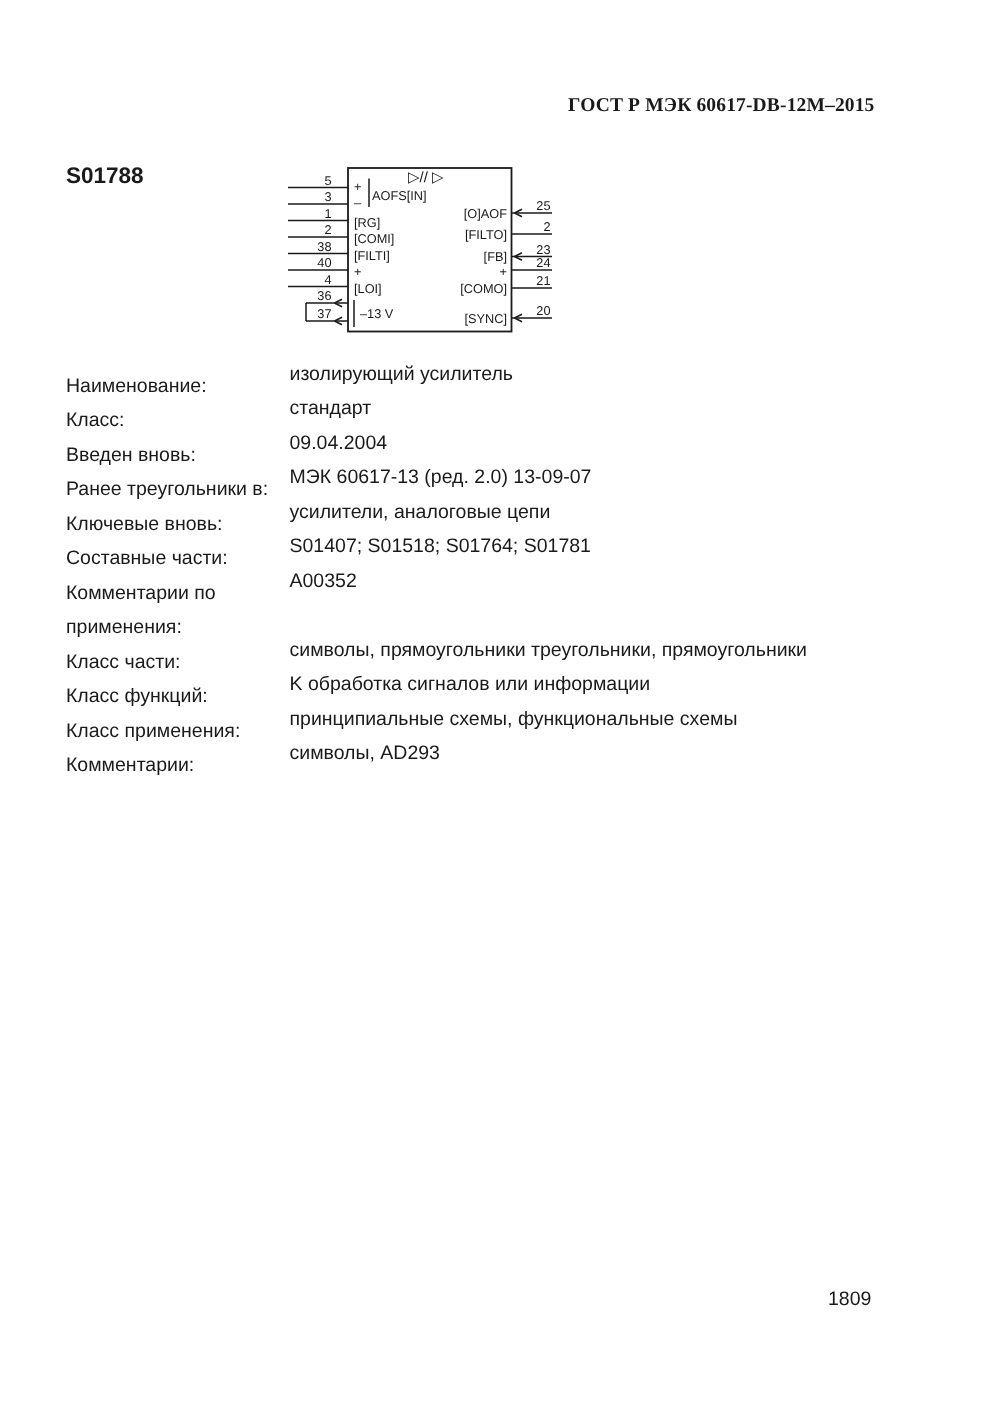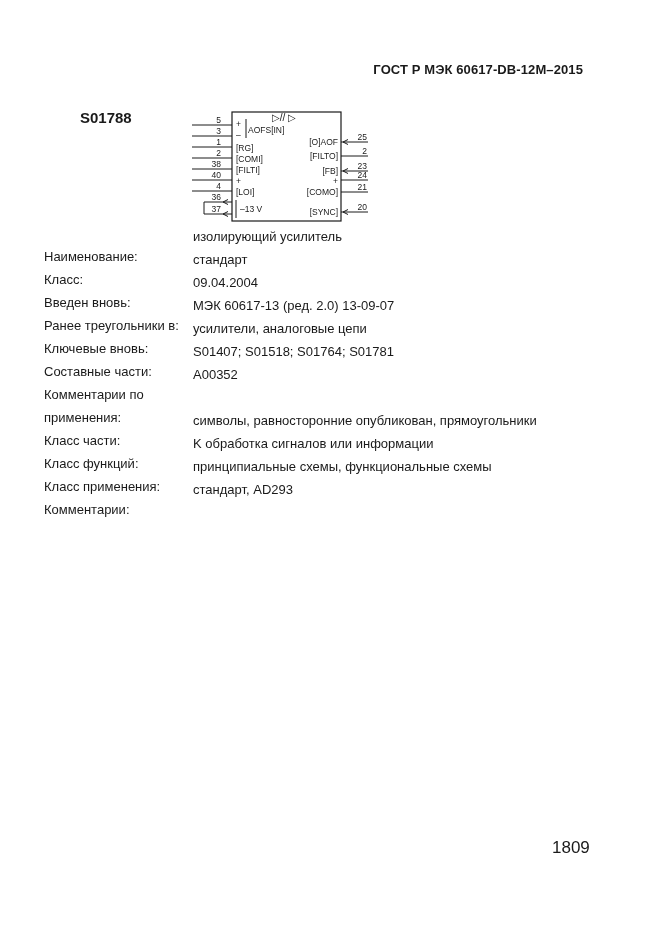--- a/index.html
+++ b/index.html
@@ -2,34 +2,34 @@
 <html><head>
 <meta charset="utf-8">
 <style>
   html, body { margin: 0; padding: 0; background: #ffffff; }
   body {
     width: 661px; height: 936px; position: relative; overflow: hidden;
     font-family: "Liberation Sans", sans-serif; color: #1a1a1a;
   }
   .header {
     position: absolute; top: 62px; right: 78px;
-    font-size: 13px; font-weight: bold; letter-spacing: 0.1px;
+    font-size: 13px; font-weight: bold; letter-spacing: 0.1px; font-family: Liberation Serif, serif;
   }
   .symbol-id {
     position: absolute; left: 44px; top: 109px;
-    font-size: 15px; font-weight: bold; margin-left: 36px;
+    font-size: 15px; font-weight: bold;
   }
   .diagram { position: absolute; left: 190px; top: 105px; width: 200px; height: 120px; }
   .diagram svg { width: 200px; height: 120px; display: block; }
   .diagram text { font-family: "Liberation Sans", sans-serif; fill: #1a1a1a; }
   .props { position: absolute; left: 44px; top: 228px; font-size: 13px; }
   .row { position: relative; height: 23px; line-height: 18px; }
   .row .label { position: absolute; left: 0; top: 0; white-space: nowrap; margin-top: 20px; }
-  .row .value { position: absolute; left: 149px; top: 0; white-space: nowrap; }
-  .page-number { position: absolute; left: 552px; top: 838px; font-size: 17px; }
+  .row .value { position: absolute; left: 149px; top: 12px; white-space: nowrap; }
+  .page-number { position: absolute; left: 552px; top: 858px; font-size: 13px; }
 </style>
 </head>
 <body>
 
 <div class="header">ГОСТ Р МЭК 60617-DB-12M–2015</div>
 
 <div class="symbol-id">S01788</div>
 
 <div class="diagram">
   <svg viewBox="0 0 200 120" xmlns="http://www.w3.org/2000/svg">
@@ -143,29 +143,29 @@
   <div class="row">
     <span class="label">Комментарии по</span>
     <span class="value">A00352</span>
   </div>
   <div class="row">
     <span class="label">применения:</span>
     <span class="value"></span>
   </div>
   <div class="row">
     <span class="label">Класс части:</span>
-    <span class="value">символы, равносторонние опубликован, прямоугольники</span>
+    <span class="value">символы, прямоугольники треугольники, прямоугольники</span>
   </div>
   <div class="row">
     <span class="label">Класс функций:</span>
     <span class="value">K обработка сигналов или информации</span>
   </div>
   <div class="row">
     <span class="label">Класс применения:</span>
     <span class="value">принципиальные схемы, функциональные схемы</span>
   </div>
   <div class="row">
     <span class="label">Комментарии:</span>
-    <span class="value">стандарт, AD293</span>
+    <span class="value">символы, AD293</span>
   </div>
 </div>
 
 <div class="page-number">1809</div>
 
 </body></html>

